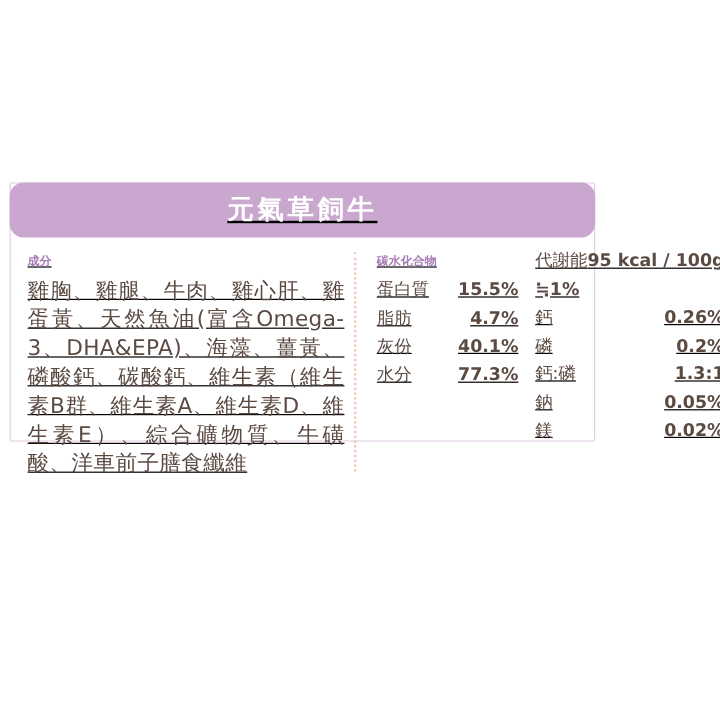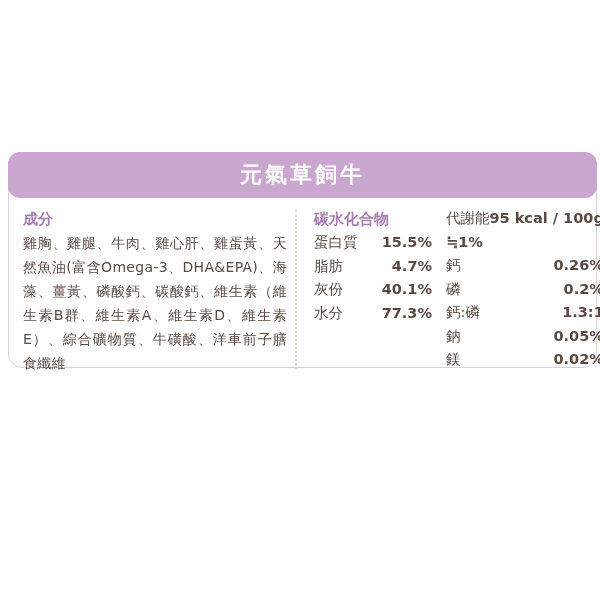--- a/index.html
+++ b/index.html
@@ -7,40 +7,40 @@
     --section-title:#A87DB5;
     --body-text:#5B4A42;
     --divider:#EACCBC;
     --card-border:#DFCBE2;
   }
   *{box-sizing:border-box;margin:0;padding:0;}
   html,body{width:600px;height:600px;background:#ffffff;
     font-family:"DejaVu Sans","Liberation Sans",sans-serif;}
   .stage{position:relative;width:600px;height:600px;background:#fff;overflow:hidden;}
   .card{
-    position:absolute;left:8px;top:152px;width:589px;height:216px;
-    background:#fff;border:1px solid var(--card-border);border-radius:14px;
+    position:absolute;left:8px;top:152px;width:488px;height:216px;
+    background:#fff;border:1px solid var(--card-border);border-radius:2px;text-decoration:underline;
   }
   .card-header{
     height:46px;margin:-1px -1px 0 -1px;border-radius:12px;
     background:var(--header-bg);
     display:flex;align-items:center;justify-content:center;
     color:#fff;font-size:22px;font-weight:700;letter-spacing:3px;
   }
   .card-content{
     display:flex;align-items:stretch;
     padding:9px 14px 6px 14px;
     color:var(--body-text);
   }
   .col-ingredients{width:272px;flex:0 0 272px;padding-right:8px;}
   .section-heading{
-    color:var(--section-title);font-weight:700;font-size:15px;line-height:24px;
+    color:var(--section-title);font-weight:700;font-size:10px;line-height:24px;
   }
   .ingredients-text{
-    font-size:14px;line-height:24px;font-weight:500;
+    font-size:18px;line-height:24px;font-weight:500;
     letter-spacing:0.3px;text-align:justify;
   }
   .v-divider{
     flex:0 0 0;border-left:2px dotted var(--divider);
     margin:3px 0 6px 0;
   }
   .col-nutrition{flex:0 0 118px;margin-left:17px;}
   .col-metabolic{flex:1 1 auto;margin-left:14px;}
   .row{
     display:flex;justify-content:space-between;align-items:baseline;

